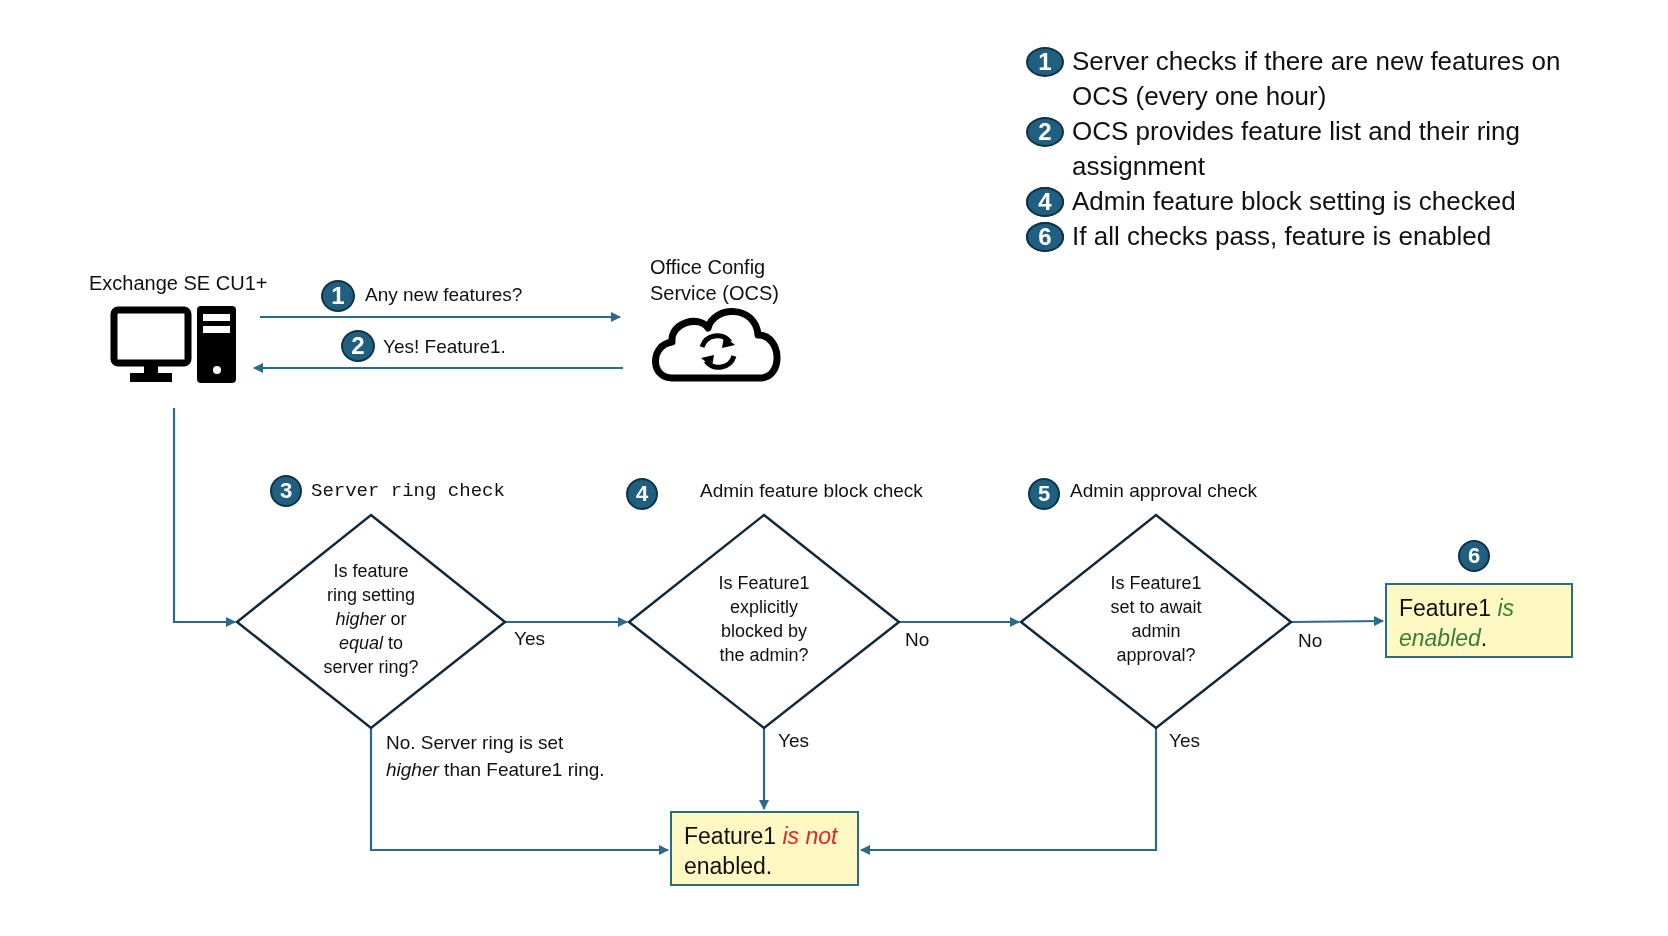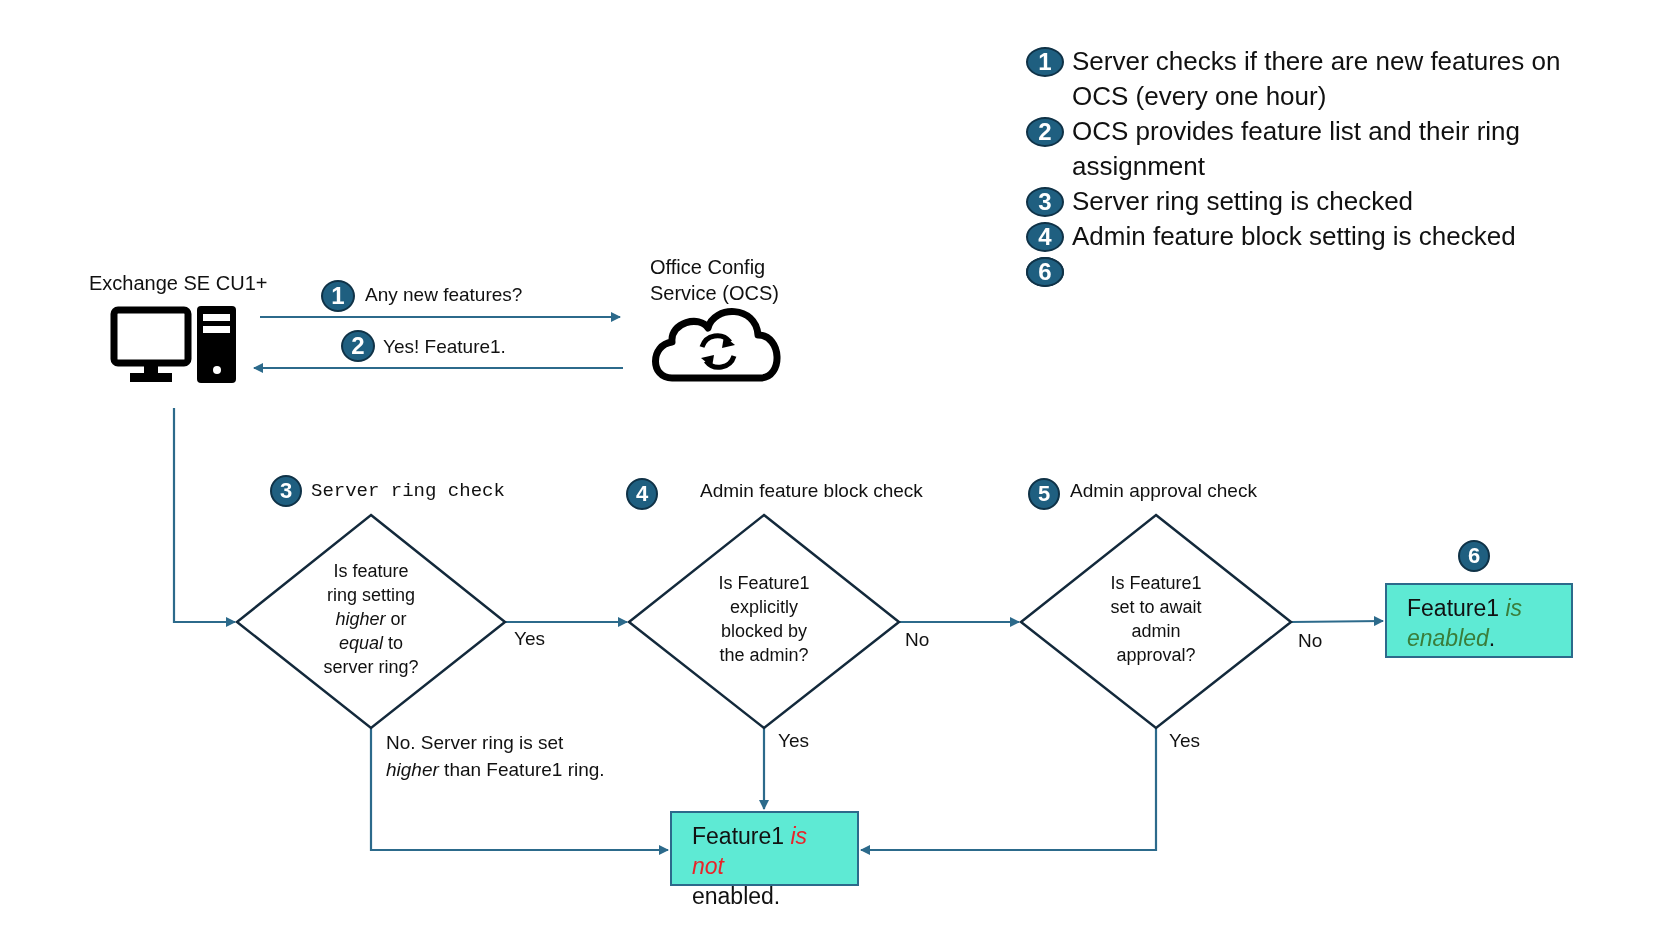--- a/index.html
+++ b/index.html
@@ -10,22 +10,22 @@
   .badge { position: absolute; width: 30px; height: 30px; border-radius: 50%;
            background: #1f5f80; border: 2px solid #0f3247; box-sizing: border-box;
            color: #fff; font-weight: bold; display: flex; align-items: center;
            justify-content: center; font-size: 21px; line-height: 1; }
   .badge.sm { width: 32px; height: 32px; font-size: 22px; }
   .legend { position: absolute; left: 1025px; top: 44px; width: 600px; }
   .legend-item { position: relative; padding-left: 47px; font-size: 26px; line-height: 35px; margin-bottom: 0; }
   .legend-item .badge { left: 1px; top: 3px; width: 38px; height: 30px; border-radius: 50%; font-size: 24px; }
   .label-md { font-size: 20px; }
   .qtext { position: absolute; text-align: center; font-size: 18px; line-height: 24px; width: 150px; }
-  .box { position: absolute; border: 2px solid #2c6a8b; background: #5eead4; box-sizing: border-box;
-         font-size: 23px; line-height: 30px; padding: 8px 20px; }
+  .box { position: absolute; border: 2px solid #2c6a8b; background: #fef9c3; box-sizing: border-box;
+         font-size: 23px; line-height: 30px; padding: 8px 12px; }
   .red { color: #e8242a; font-style: italic; }
   .green { color: #3a7d3a; font-style: italic; }
   i { font-style: italic; }
 </style>
 </head>
 <body>
 
 <svg id="canvas" width="1668" height="936">
   <defs>
     <marker id="arr" markerWidth="10" markerHeight="10" refX="9" refY="5" orient="auto" markerUnits="userSpaceOnUse">
@@ -77,31 +77,31 @@
   <div class="legend-item" style="height:70px;">
     <span class="badge">1</span>
     <span style="display:block;width:530px;white-space:normal;">Server checks if there are new features on OCS (every one hour)</span>
   </div>
   <div class="legend-item" style="height:70px;">
     <span class="badge">2</span>
     <span style="display:block;width:500px;white-space:normal;">OCS provides feature list and their ring assignment</span>
   </div>
   <div class="legend-item">
     <span class="badge">3</span>
-    <span>Server ring setting is checked</span>
   </div>
   <div class="legend-item">
     <span class="badge">4</span>
     <span>Admin feature block setting is checked</span>
   </div>
   <div class="legend-item">
     <span class="badge">5</span>
   </div>
   <div class="legend-item">
     <span class="badge">6</span>
+    <span>If all checks pass, feature is enabled</span>
   </div>
 </div>
 
 <div class="txt label-md" style="left:89px;top:272px;">Exchange SE CU1+</div>
 
 <div class="txt label-md" style="left:650px;top:254px;line-height:26px;">
   <div>Office Config</div>
   <div>Service (OCS)</div>
 </div>
 

